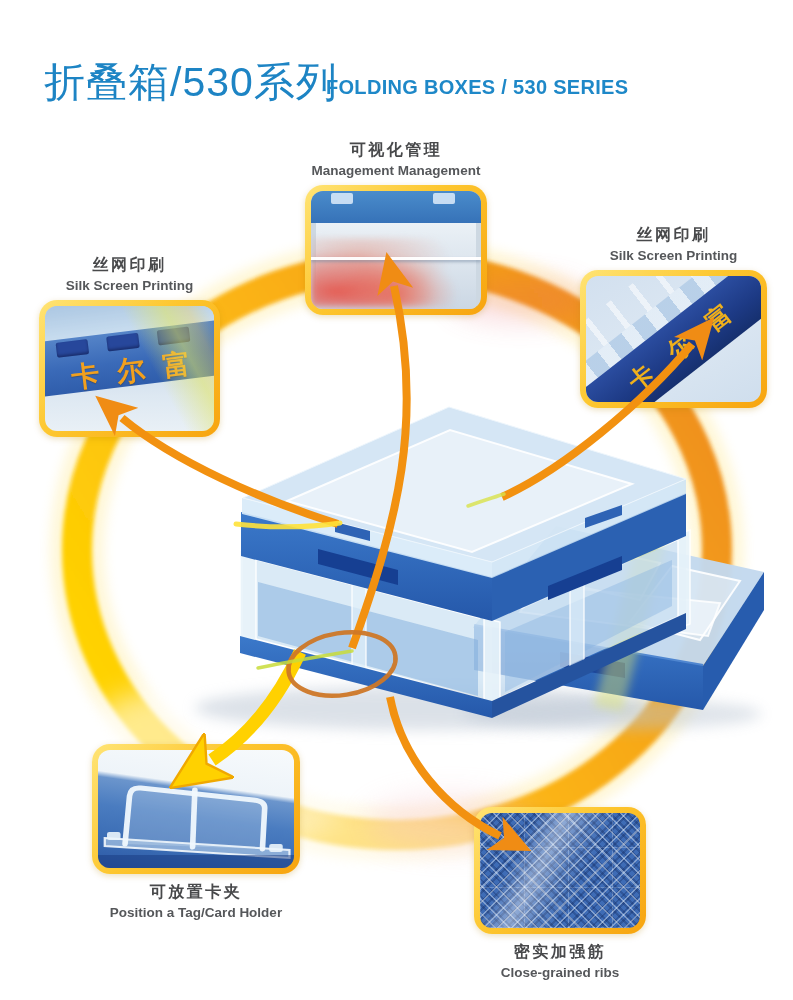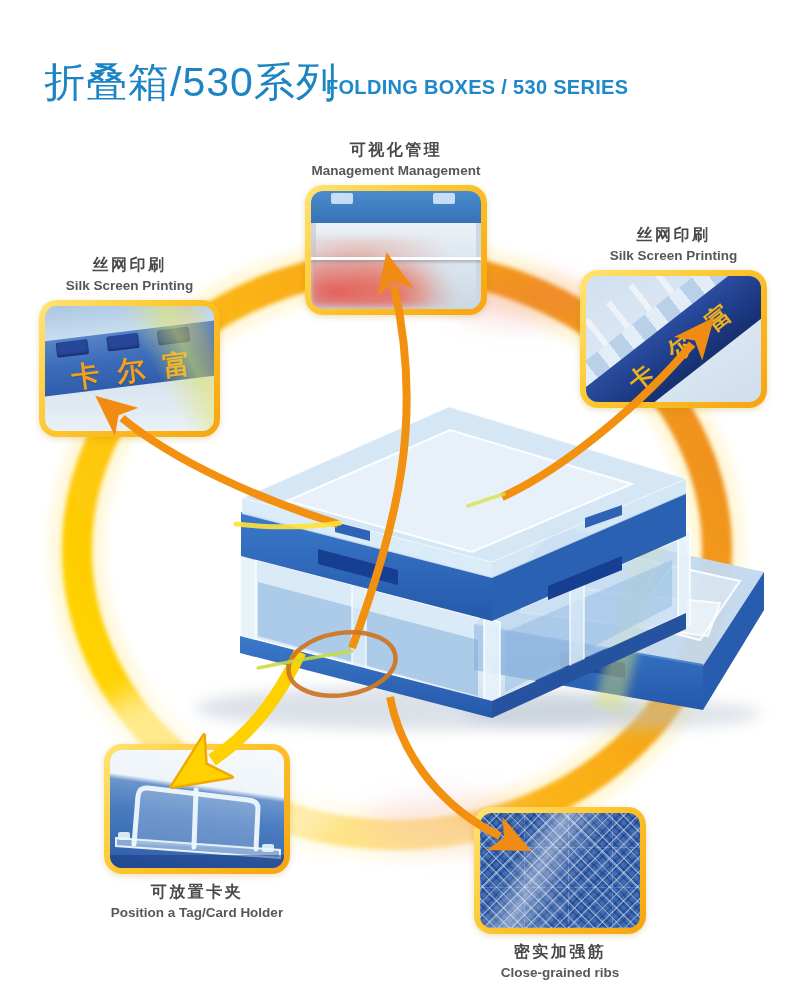--- a/index.html
+++ b/index.html
@@ -23,21 +23,21 @@
   figcaption{margin-bottom:7px;}
   figure.below figcaption{margin-bottom:0;margin-top:8px;}
   .frame{box-sizing:border-box;width:100%;border-radius:18px;padding:6px;
          background:linear-gradient(135deg,#ffe475 0%,#fdc62e 45%,#f7a40f 100%);
          box-shadow:0 2px 6px rgba(180,130,0,.25);}
   .photo{position:relative;width:100%;height:100%;border-radius:12px;overflow:hidden;}
 
   .co-top{left:293px;top:128px;width:182px;}  .co-top .frame{height:130px;}
   .co-left{left:27px;top:243px;width:181px;}  .co-left .frame{height:137px;}
   .co-right{left:568px;top:213px;width:187px;}.co-right .frame{height:138px;}
-  .co-bl{left:92px;top:732px;width:186px;}    .co-bl .frame{height:130px;}
+  .co-bl{left:80px;top:732px;width:208px;}    .co-bl .frame{height:130px;}
   .co-br{left:462px;top:795px;width:172px;}   .co-br .frame{height:127px;}
 
   
   .photo-vm{background:#cdd8e2;}
   .vm-band{position:absolute;left:0;right:0;top:0;height:27%;
            background:linear-gradient(#4a8ccb,#3672b8);}
   .vm-tab{position:absolute;top:2%;height:9%;width:13%;border-radius:2px;
           background:rgba(222,236,250,.85);}
   .vm-tab.t1{left:12%}.vm-tab.t2{left:72%}
   .vm-panel{position:absolute;left:3%;right:3%;top:27%;bottom:0;

